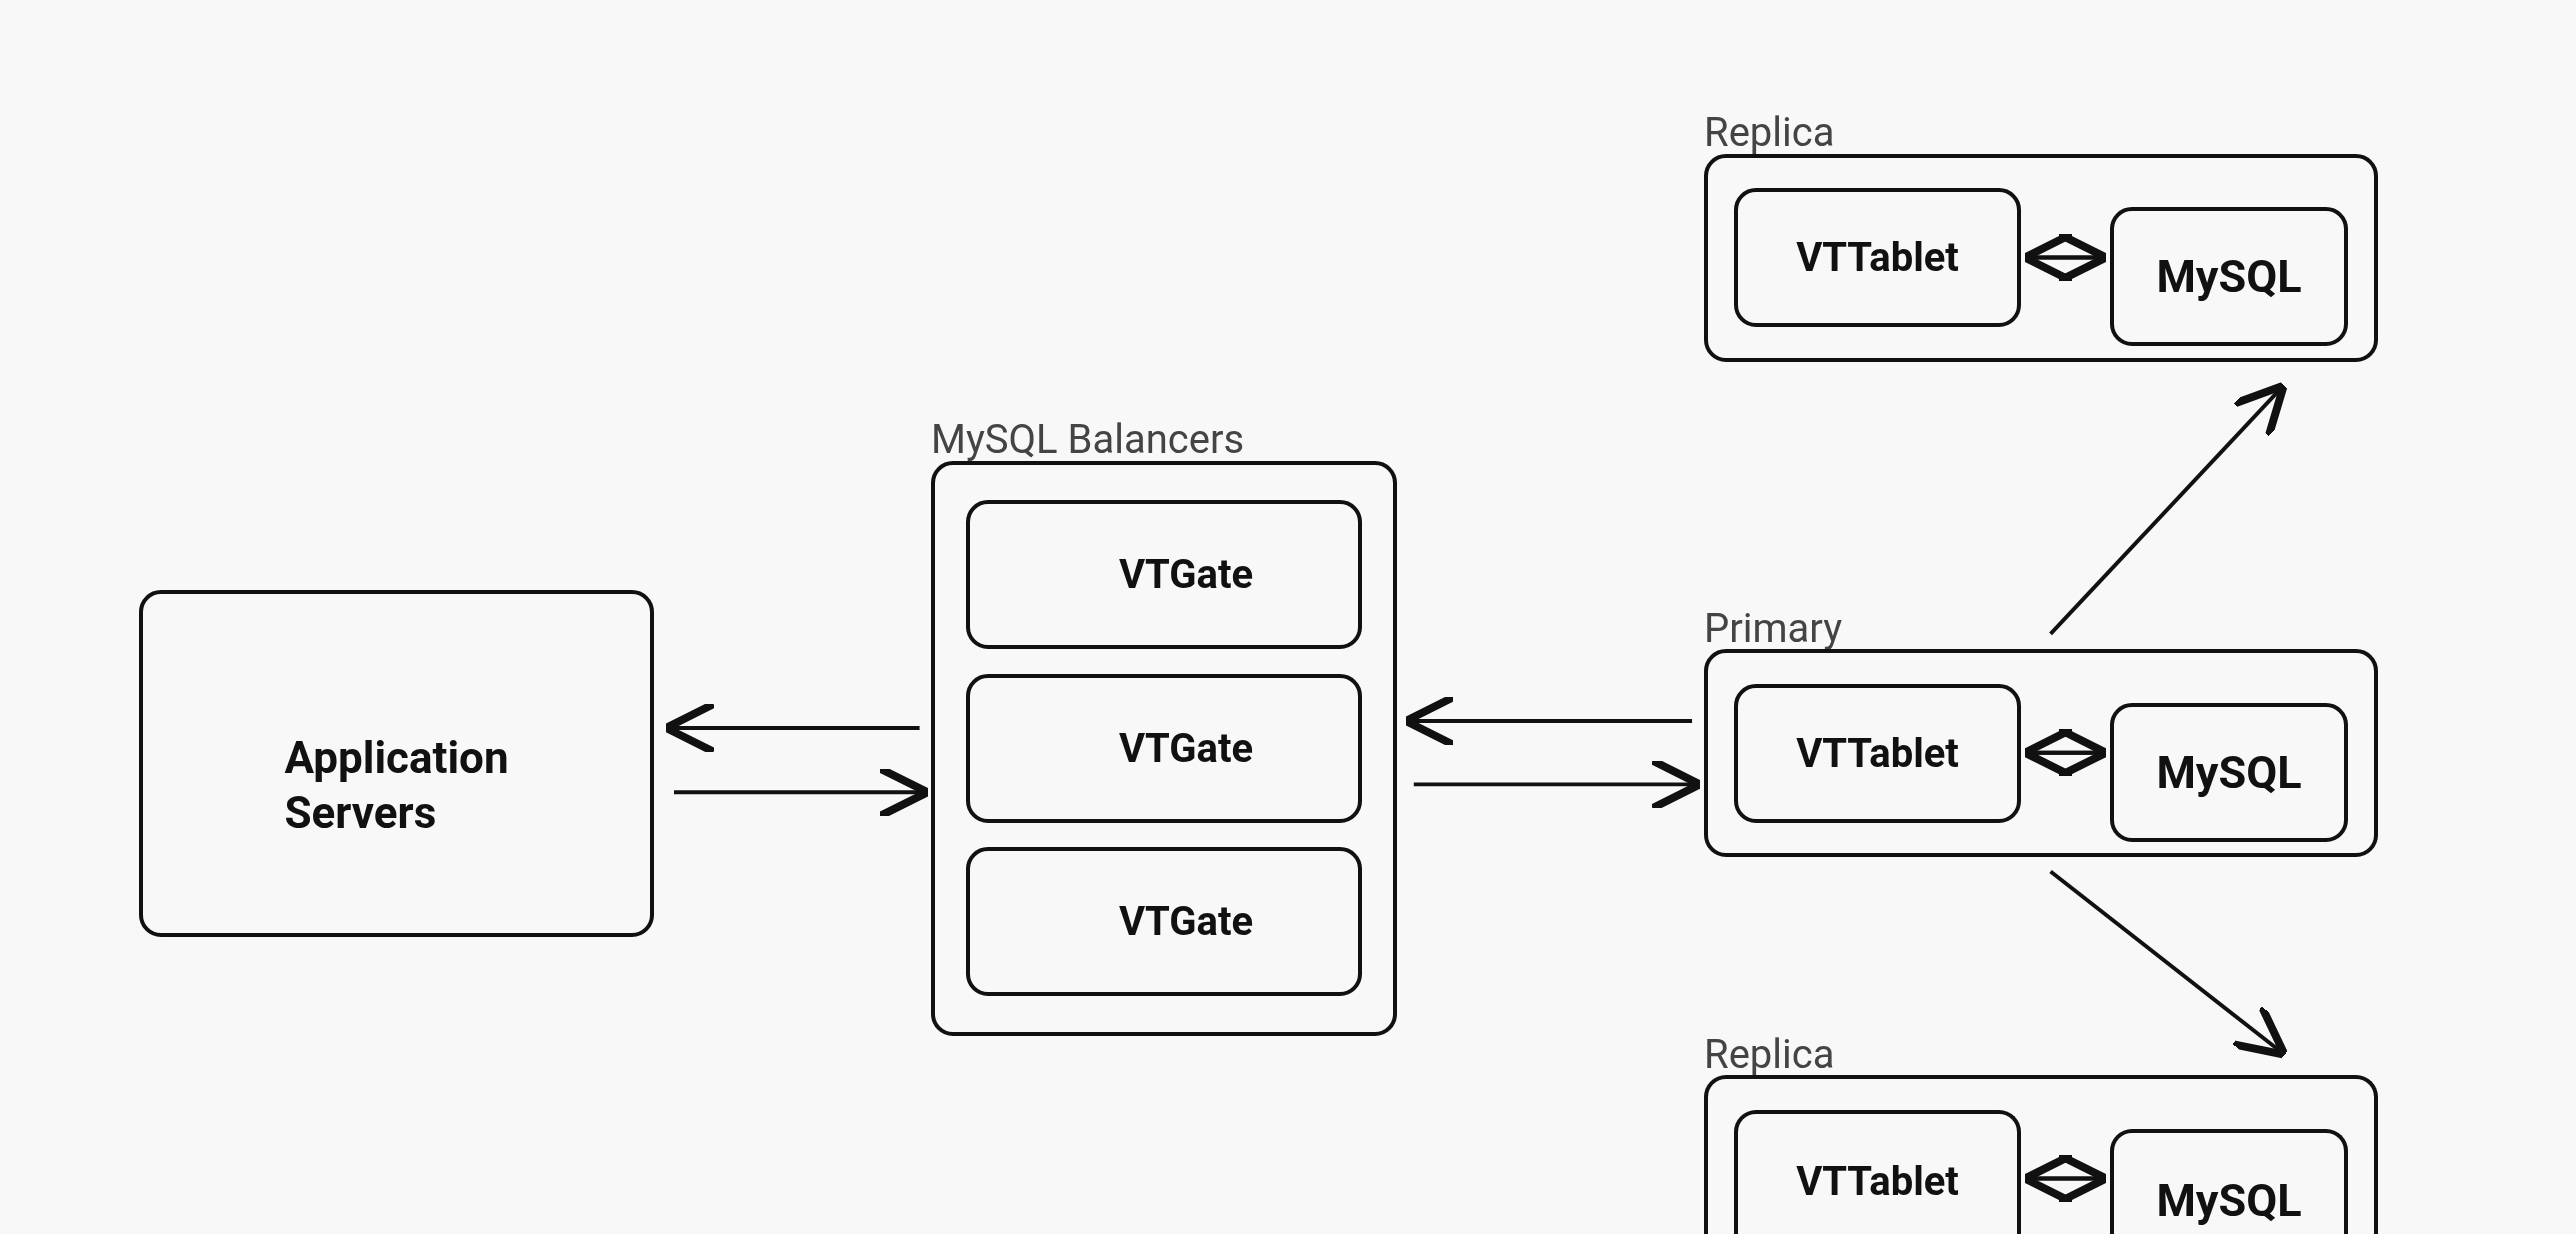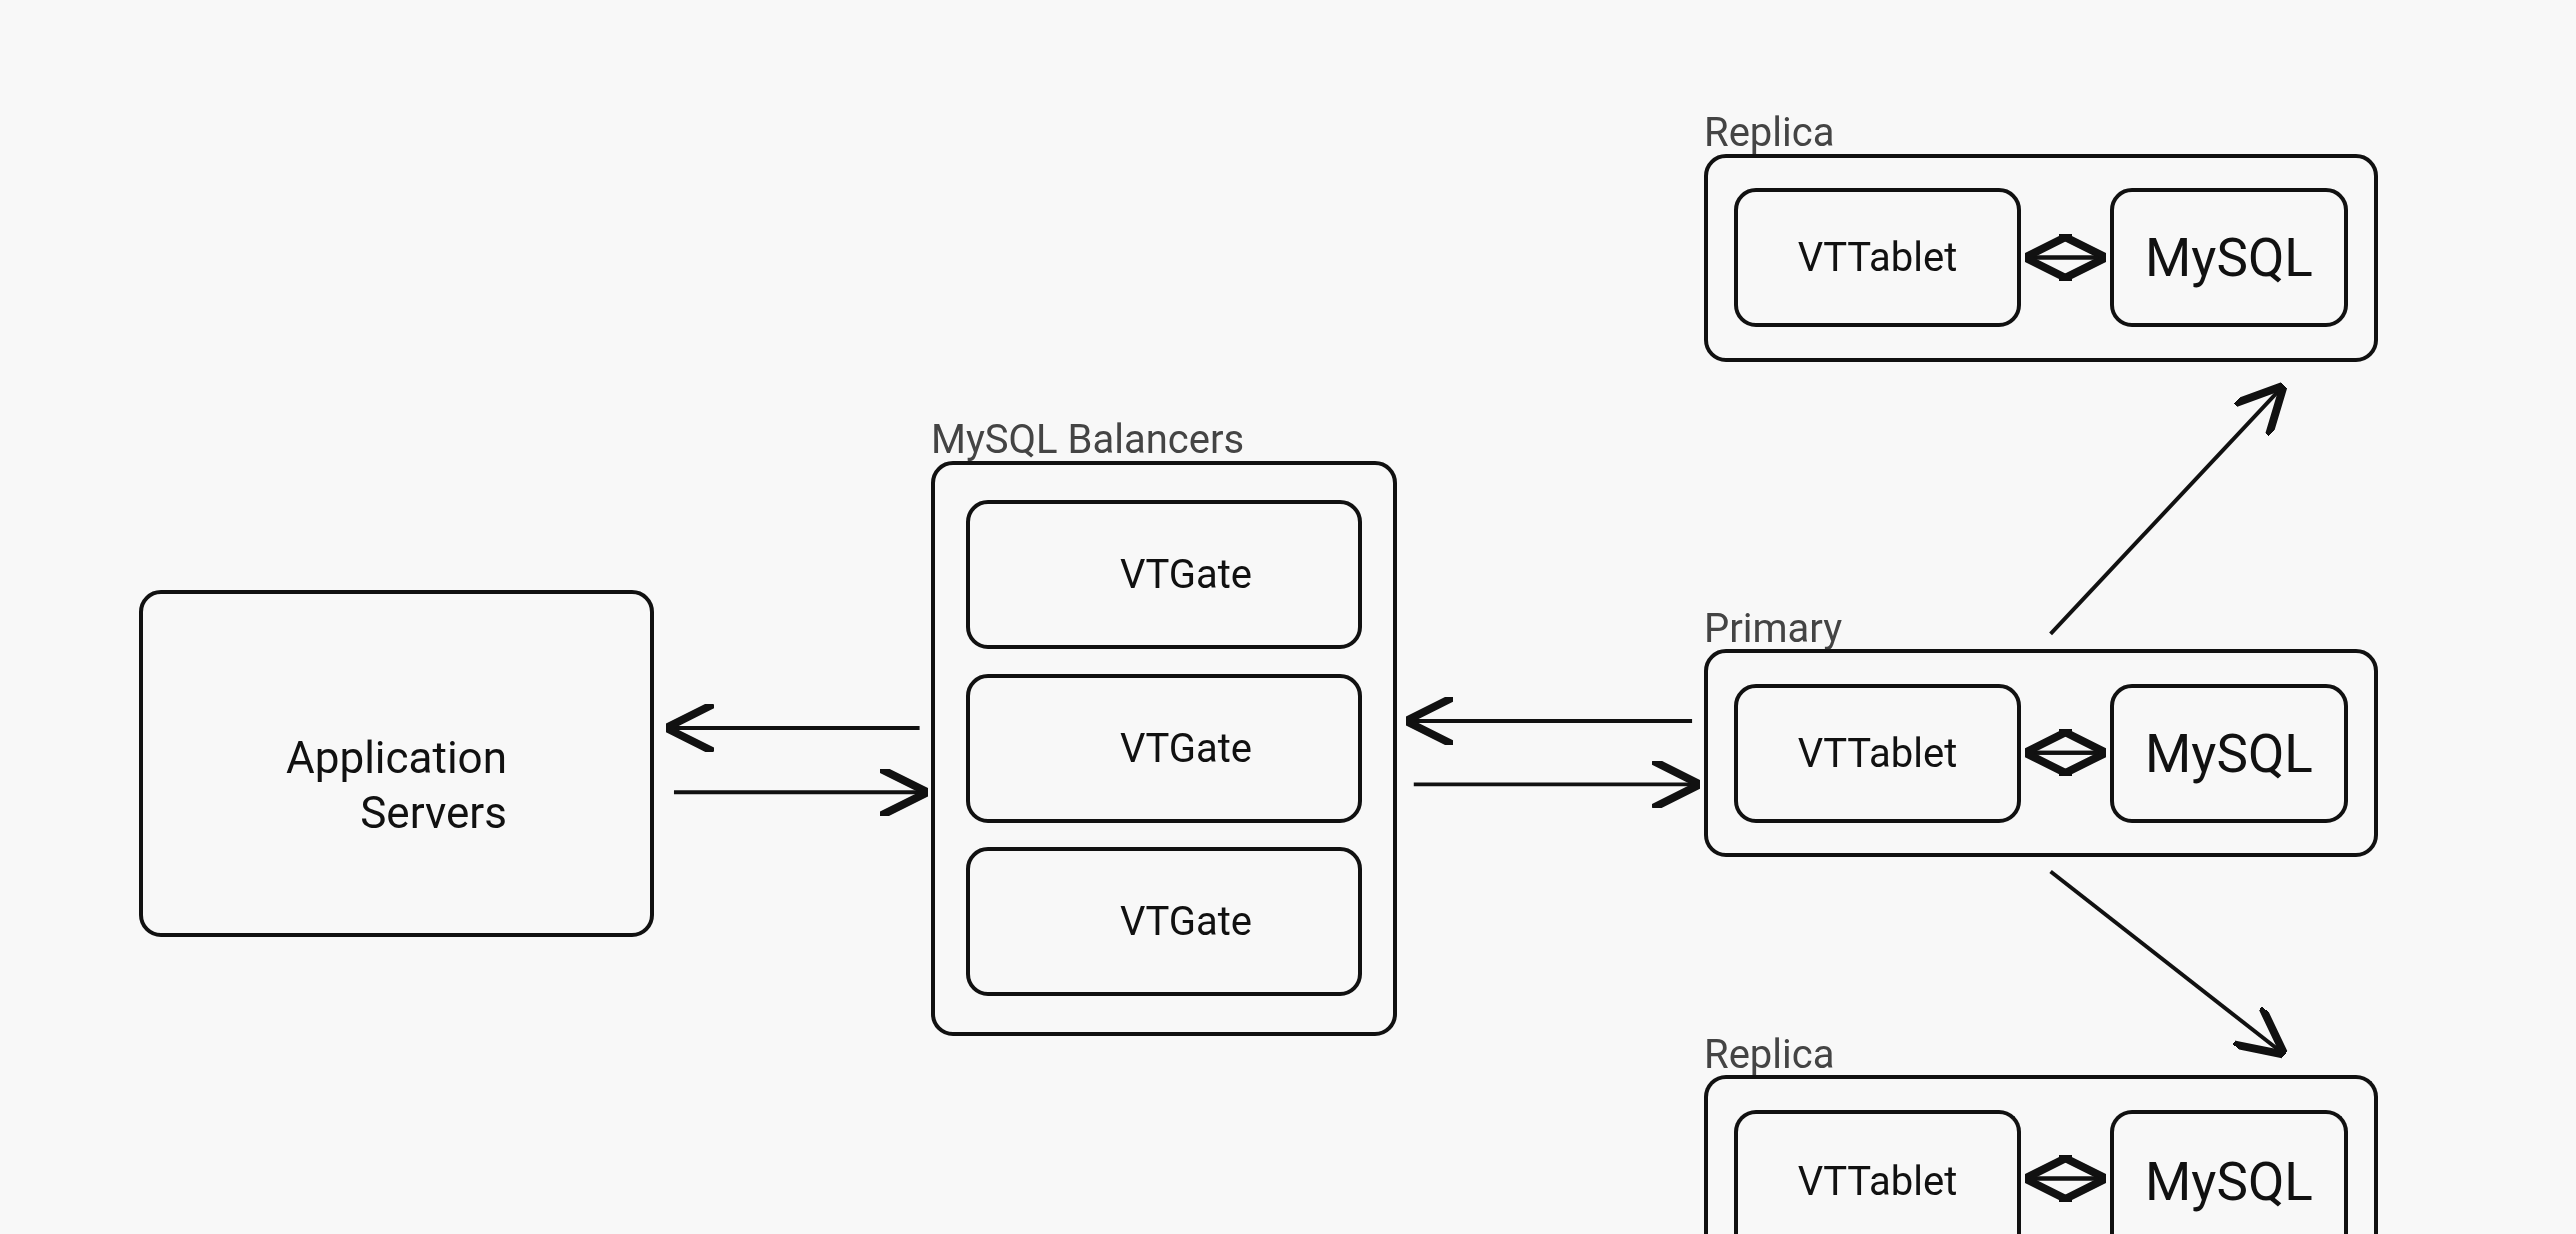--- a/index.html
+++ b/index.html
@@ -20,34 +20,34 @@
     position: absolute;
     border: 4px solid #111;
     border-radius: 22px;
     box-sizing: border-box;
     background: transparent;
   }
   .center-text {
     display: flex;
     align-items: center;
     justify-content: center;
-    text-align: right;
-    font-weight: 400;
+    text-align: left;
+    font-weight: 700;
   }
   .label {
     position: absolute;
     font-size: 40px;
     font-weight: 400;
     color: #444;
     margin-top: 20px;
   }
   .app-box   { font-size: 44px; line-height: 1.25; }
   .vtgate    { font-size: 40px; padding-left: 44px; }
   .vt-box    { font-size: 40px; }
-  .mysql-box { font-size: 53px; }
+  .mysql-box { font-size: 45px; margin-top: 19px; }
 
   
   svg.arrows {
     position: absolute;
     left: 0; top: 0;
     width: 2576px;
     height: 1234px;
     pointer-events: none;
   }
 </style>

